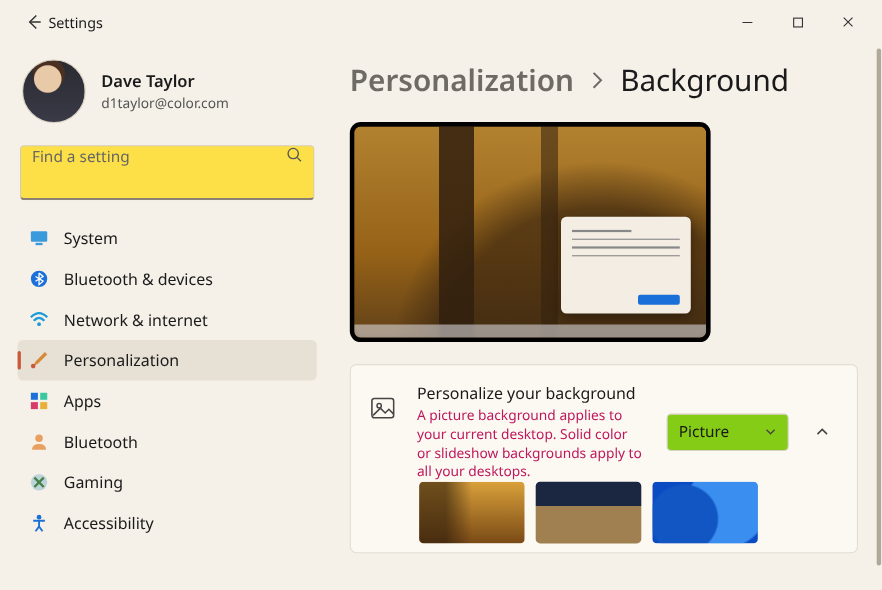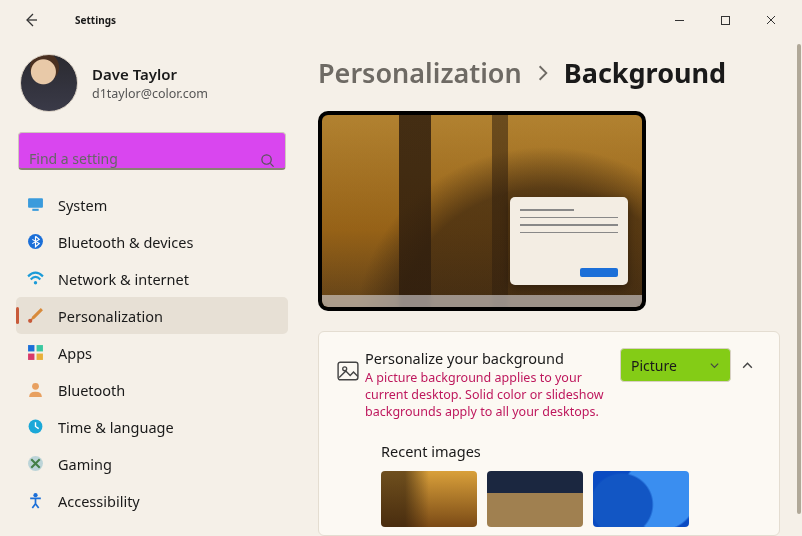--- a/index.html
+++ b/index.html
@@ -18,23 +18,23 @@
     display: flex;
     align-items: center;
     padding: 0 8px 0 18px;
   }
   .back-btn {
     width: 26px; height: 26px;
     display: flex; align-items: center; justify-content: center;
     cursor: pointer;
   }
   .title-text {
-    font-size: 10px;
-    font-weight: 700;
-    margin-left: 31px;
+    font-size: 13px;
+    font-weight: 400;
+    margin-left: 0;
   }
   .win-controls {
     margin-left: auto;
     display: flex;
   }
   .win-btn {
     width: 46px; height: 32px;
     display: flex; align-items: center; justify-content: center;
     cursor: pointer;
   }
@@ -59,22 +59,22 @@
     width: 58px; height: 58px; border-radius: 50%;
     background: radial-gradient(circle at 40% 30%, #e8c9a8 0 12px, transparent 13px),
                 radial-gradient(circle at 42% 22%, #4a3020 0 14px, transparent 15px),
                 linear-gradient(#2a2a30, #3a3a48);
     border: 1px solid #d9d0c4;
   }
   .profile-name { font-weight: 600; font-size: 15px; }
   .profile-email { font-size: 12.5px; color: #555; margin-top: 1px; }
   .search-box {
     display: flex;
-    align-items: flex-end;
-    background: #d946ef;
+    align-items: flex-start;
+    background: #fde047;
     border: 1px solid #d0c8bc;
     border-bottom: 2px solid #8a8074;
     border-radius: 4px;
     height: 50px;
     padding: 0 10px;
     margin: 4px 2px 16px 2px;
   }
   .search-box input {
     flex: 1;
     border: none;
@@ -117,21 +117,21 @@
     overflow-y: auto;
   }
   .breadcrumb {
     display: flex;
     align-items: center;
     gap: 14px;
     margin-bottom: 20px;
   }
   .crumb-parent { font-size: 27px; font-weight: 600; color: #6e6a64; cursor: pointer; }
   .crumb-sep svg { display: block; }
-  .crumb-current { font-size: 27px; font-weight: 700; color: #1a1a1a; }
+  .crumb-current { font-size: 27px; font-weight: 400; color: #1a1a1a; }
   .preview-frame {
     width: 328px;
     height: 200px;
     background: #000;
     border-radius: 10px;
     padding: 4px;
     position: relative;
     margin-bottom: 20px;
   }
   .preview-screen {
@@ -175,21 +175,22 @@
     border-radius: 2px;
   }
   .panel {
     background: #fcf9f3;
     border: 1px solid #e4ddd1;
     border-radius: 6px;
     padding: 16px 16px 8px 18px;
   }
   .panel-row {
     display: flex;
-    align-items: flex-start;
+    align-items: center;
+    gap: 14px;
   }
   .panel-icon-box {
     width: 28px;
     flex-shrink: 0;
     align-self: flex-start;
     margin-top: 12px;
   }
   .panel-text { flex: 1; padding-right: 8px; }
   .panel-title { font-size: 14.5px; font-weight: 400; margin-bottom: 2px;}
   .panel-desc  { font-size: 12.5px; color: #be185d; line-height: 1.35; }
@@ -333,29 +334,20 @@
           <svg width="17" height="17" viewBox="0 0 16 16">
               <circle cx="8" cy="5" r="3.2" fill="#e8a060"></circle>
               <path d="M2 15 Q2 10 8 10 Q14 10 14 15 Z" fill="#e8a060"></path>
             </svg>
         </span>
         <span>Bluetooth</span>
       </li>
       <li class="nav-item">
         <span class="nav-icon">
           <svg width="17" height="17" viewBox="0 0 16 16">
-              <circle cx="8" cy="8" r="6.5" fill="#1ba8d8"></circle>
-              <path d="M8 4 V8 L11 10" stroke="#fff" stroke-width="1.3" fill="none"></path>
-            </svg>
-        </span>
-        <span>Time &amp; language</span>
-      </li>
-      <li class="nav-item">
-        <span class="nav-icon">
-          <svg width="17" height="17" viewBox="0 0 16 16">
               <circle cx="8" cy="8" r="7" fill="#bcd4d8"></circle>
               <path d="M4 4 Q8 8 12 12 M12 4 Q8 8 4 12" stroke="#458048" stroke-width="2" fill="none"></path>
             </svg>
         </span>
         <span>Gaming</span>
       </li>
       <li class="nav-item">
         <span class="nav-icon">
           <svg width="17" height="17" viewBox="0 0 16 16">
               <circle cx="8" cy="3" r="2" fill="#1b6fd8"></circle>
@@ -412,21 +404,20 @@
               <path d="M2 4 L6 8 L10 4" stroke="#444" stroke-width="1.3" fill="none"></path>
             </svg>
         </div>
         <div class="expand-btn">
           <svg width="13" height="13" viewBox="0 0 12 12">
               <path d="M2 8 L6 4 L10 8" stroke="#444" stroke-width="1.3" fill="none"></path>
             </svg>
         </div>
       </div>
 
-      <div class="sec-heading">Recent images</div>
       <div class="recent-row">
         <div class="recent-thumb t1"></div>
         <div class="recent-thumb t2"></div>
         <div class="recent-thumb t3"></div>
       </div>
     </section>
   </main>
 </div>
 
 <div class="scrollbar"></div>

